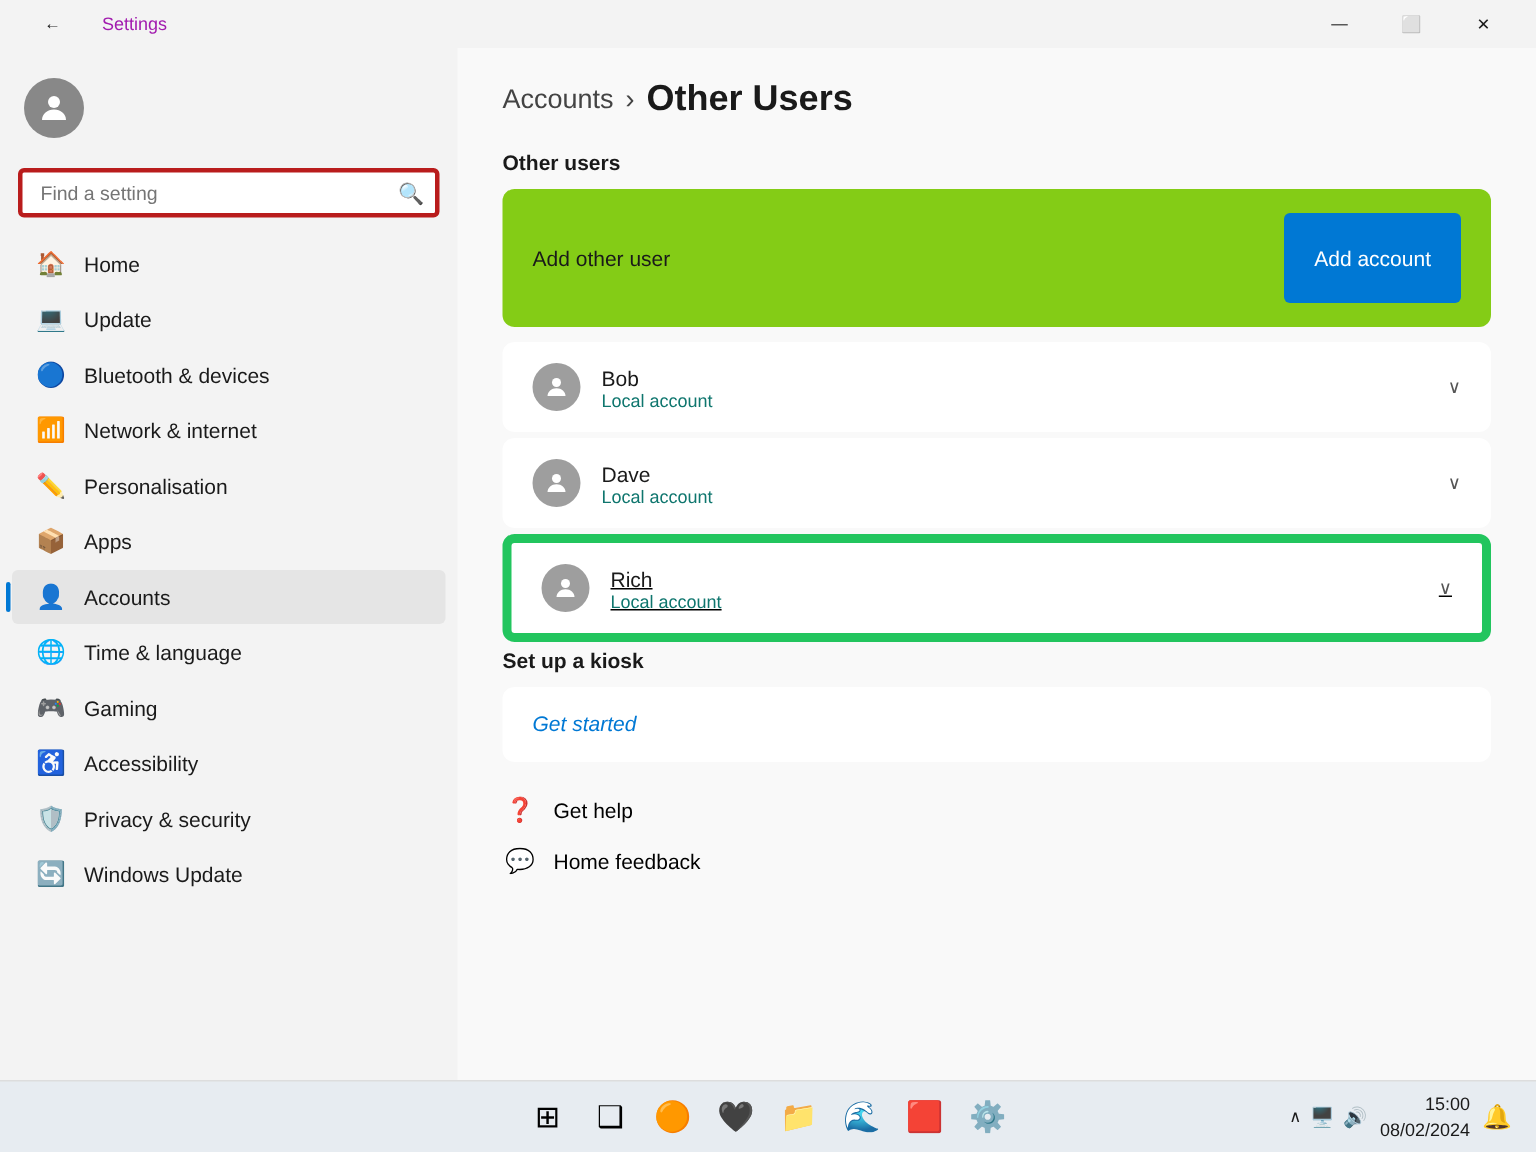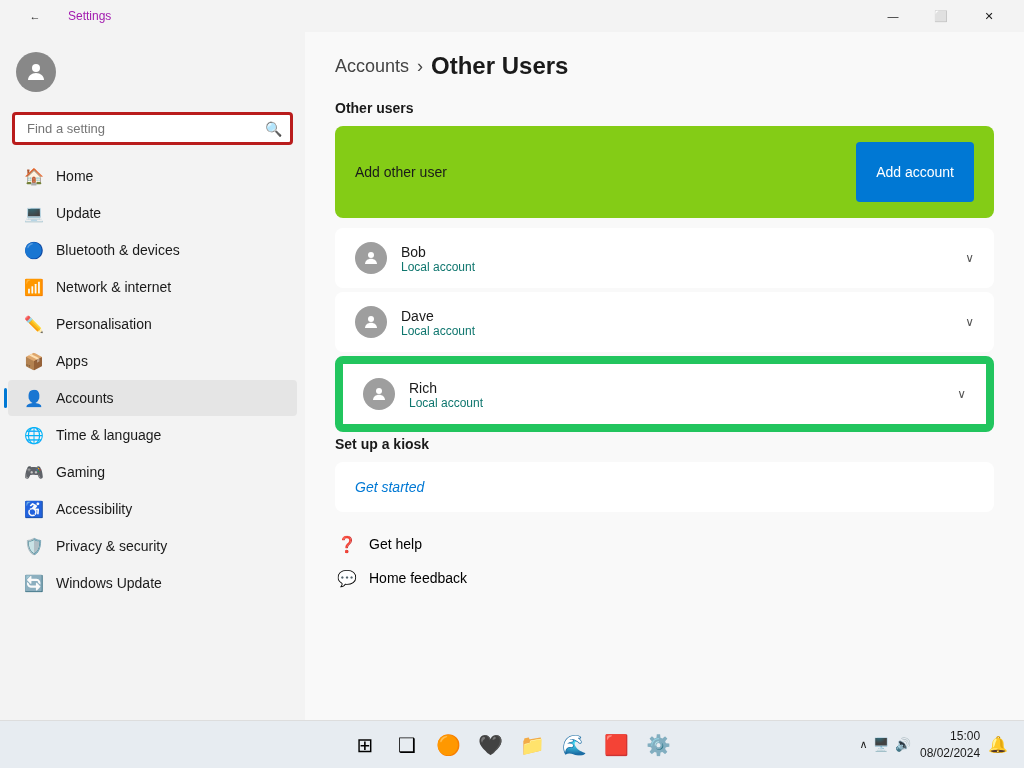--- a/index.html
+++ b/index.html
@@ -217,22 +217,23 @@
       display: flex;
       align-items: center;
       justify-content: space-between;
       padding: 14px 20px;
       background: white;
       border-radius: 8px;
       margin-bottom: 4px;
       cursor: pointer;
     }
     .user-row.highlighted {
-      border: 8px solid #22c55e;
+      border: 6px solid #22c55e;
       background: white;
+      text-decoration: underline;
     }
     .user-row-left {
       display: flex;
       align-items: flex-end;
       gap: 14px;
     }
     .user-avatar {
       width: 32px;
       height: 32px;
       background: #9e9e9e;

